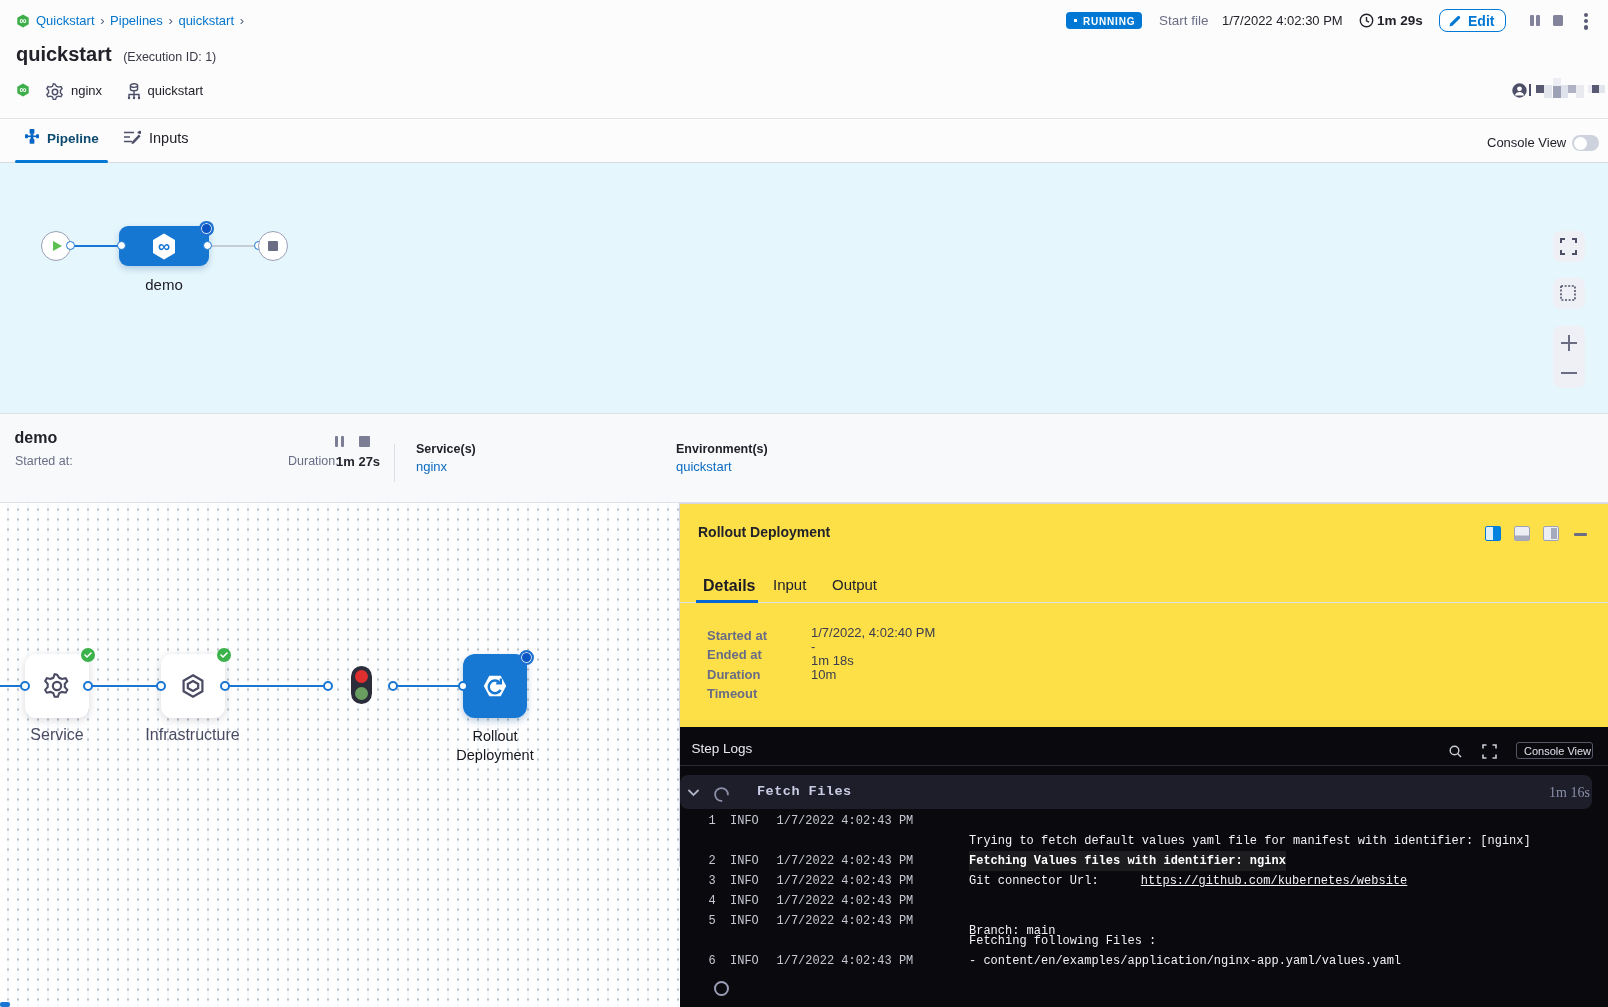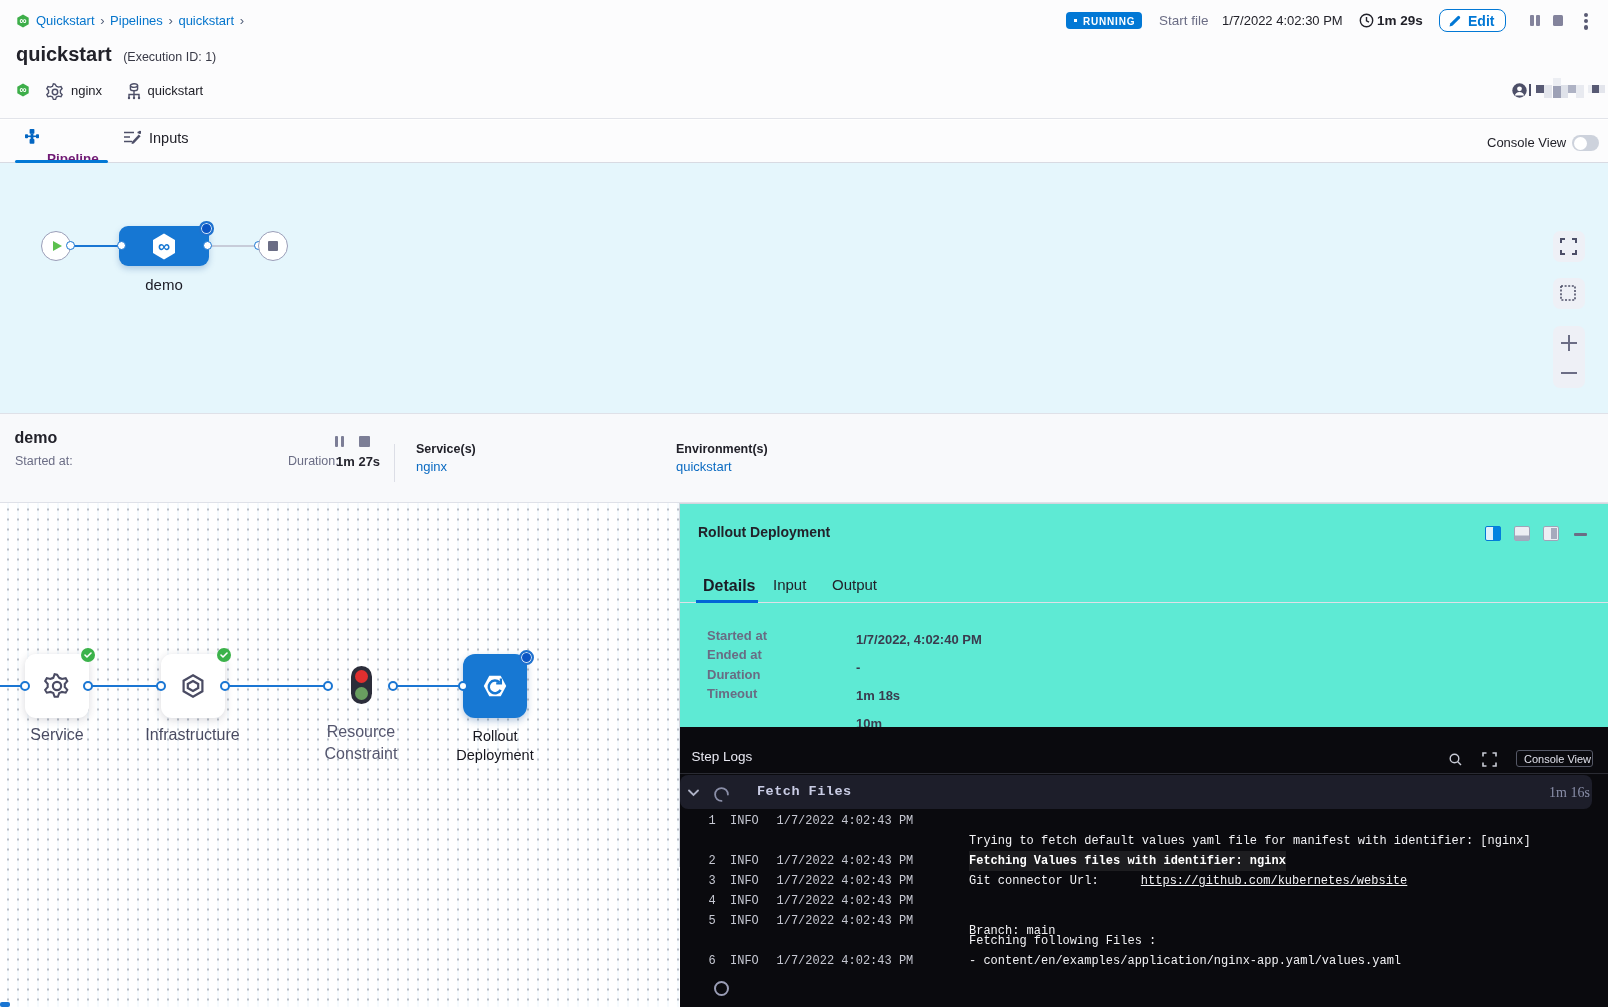--- a/index.html
+++ b/index.html
@@ -99,21 +99,21 @@
 
 <div class="abs" style="left:0;top:120px;width:1608px;height:43px;background:#fcfcfd;border-bottom:1px solid #d8dae2;">
   <svg class="abs" style="left:25px;top:9px;" width="14" height="15" viewBox="0 0 14 15" fill="#0366c2">
       <rect x="4.6" y="0" width="4.8" height="4.8" rx="0.8"></rect>
       <rect x="5.6" y="4.5" width="2.8" height="6"></rect>
       <rect x="4.6" y="10" width="4.8" height="4.8" rx="0.8"></rect>
       <rect x="0" y="5.3" width="3" height="4" rx="0.8"></rect>
       <rect x="11" y="5.3" width="3" height="4" rx="0.8"></rect>
       <rect x="2" y="6.5" width="10" height="1.6"></rect>
     </svg>
-  <span class="abs" style="left:47px;top:10.5px;font-size:13.5px;font-weight:bold;color:#701a75;margin-top:20px;">Pipeline</span>
+  <span class="abs" style="left:47px;top:10.5px;font-size:13.5px;font-weight:bold;color:#0c4a6e;">Pipeline</span>
   <span class="abs" style="left:15px;top:40px;width:93px;height:3px;background:#0278d5;border-radius:2px;"></span>
   <svg class="abs" style="left:124px;top:10px;" width="17" height="14" viewBox="0 0 17 14" fill="none" stroke="#4d4f68" stroke-width="1.5">
       <path d="M0 2.5 h10 M13.5 2.5 h3.5 M0 7 h6 M0 11.5 h8"></path>
       <path d="M8 11.8 L14.8 4.6 L16.6 6.3 L9.8 13.5 L7.6 14 Z" fill="#4d4f68" stroke="none"></path>
       <circle cx="15.8" cy="2.3" r="1.6" fill="#4d4f68" stroke="none"></circle>
     </svg>
   <span class="abs" style="left:149px;top:10px;font-size:14.5px;color:#22222a;">Inputs</span>
   <span class="abs" style="left:1487px;top:14.5px;font-size:13px;color:#22222a;">Console View</span>
   <span class="abs" style="left:1572px;top:15px;width:27px;height:16px;background:#cdd2dc;border-radius:8px;">
       <span class="abs" style="left:1.5px;top:1.5px;width:13px;height:13px;background:#fff;border-radius:50%;"></span>
@@ -230,38 +230,37 @@
     <svg class="abs" style="left:3px;top:4px;" width="8" height="6" viewBox="0 0 8 6" fill="none" stroke="#fff" stroke-width="1.6" stroke-linecap="round" stroke-linejoin="round">
         <path d="M1 3 L3 5 L7 1"></path>
       </svg>
   </div>
   <div class="abs" style="left:115.5px;top:223px;width:154px;text-align:center;font-size:16px;line-height:18px;color:#494b62;">Infrastructure</div>
 
   <div class="abs" style="left:350.5px;top:162.5px;width:21px;height:38px;background:#2b2d3a;border-radius:10.5px;">
     <span class="abs" style="left:4px;top:4.5px;width:13px;height:13px;border-radius:50%;background:#e02f2f;"></span>
     <span class="abs" style="left:4px;top:21.5px;width:13px;height:13px;border-radius:50%;background:#699e60;"></span>
   </div>
-  <div class="abs" style="left:284px;top:218px;width:154px;text-align:center;font-size:16px;color:#54566e;line-height:22px;">Resource<br>Constraint</div>
 
   <div class="abs" style="left:463px;top:150.5px;width:64px;height:64px;background:#1778d3;border-radius:12px;box-shadow:0 3px 7px rgba(20,80,150,0.3);">
     <svg class="abs" style="left:20px;top:21px;" width="24" height="22" viewBox="0 0 24 22">
         <path d="M6.3 0.8 L17.7 0.8 L23.2 11 L17.7 21.2 L6.3 21.2 L0.8 11 Z" fill="#fff"></path>
         <g fill="none" stroke="#1778d3" stroke-width="2.5">
           <path d="M17.6 14.8 a6.3 6.3 0 1 1 -1.2-7.5"></path>
           <path d="M17.9 3.6 L17.9 8.3 L13.2 8.3" stroke-width="2.3"></path>
         </g>
       </svg>
   </div>
   <div class="abs" style="left:518.5px;top:146.5px;width:15.5px;height:15.5px;border-radius:50%;background:#0b55c4;border:2.5px solid #1f72cf;box-shadow:inset 0 0 0 1px #cfe4f7;"></div>
   <div class="abs" style="left:418px;top:223.5px;width:154px;text-align:center;font-size:14.5px;color:#16161e;line-height:19px;">Rollout<br>Deployment</div>
 
   <span class="abs" style="left:0;top:499px;width:10px;height:5px;background:#1a76d3;border-radius:2px;"></span>
 </div>
 
-<div class="abs" style="left:679px;top:503px;width:929px;height:364px;background:#5eead4;border-left:1px solid #d3d6de;border-top:1px solid #d3d6de;">
+<div class="abs" style="left:679px;top:503px;width:929px;height:364px;background:#fde047;border-left:1px solid #d3d6de;border-top:1px solid #d3d6de;">
   <div class="abs" style="left:18px;top:20px;font-size:14px;font-weight:bold;color:#22222a;">Rollout Deployment</div>
 
   <svg class="abs" style="left:805px;top:22px;" width="16" height="15" viewBox="0 0 16 15">
       <rect x="0.5" y="0.5" width="15" height="14" rx="1.5" fill="#dff0fb" stroke="#0278d5"></rect>
       <rect x="8" y="0.5" width="7.5" height="14" rx="1" fill="#0283e0"></rect>
     </svg>
   <svg class="abs" style="left:834px;top:22px;" width="16" height="15" viewBox="0 0 16 15">
       <rect x="0.5" y="0.5" width="15" height="14" rx="1.5" fill="#eceef4" stroke="#9fa3b8"></rect>
       <rect x="1" y="9.5" width="14" height="5" fill="#a6aabd"></rect>
     </svg>
@@ -271,25 +270,25 @@
     </svg>
   <span class="abs" style="left:894px;top:29px;width:13px;height:2.5px;background:#6b6d85;border-radius:1px;"></span>
 
   <div class="abs" style="left:23px;top:72.5px;font-size:16px;font-weight:bold;color:#1b1b25;">Details</div>
   <div class="abs" style="left:93px;top:71.5px;font-size:15px;color:#22222a;">Input</div>
   <div class="abs" style="left:152px;top:71.5px;font-size:15px;color:#22222a;">Output</div>
   <span class="abs" style="left:0;top:98px;width:929px;height:1px;background:#dfe0e8;"></span>
   <span class="abs" style="left:16px;top:96px;width:62px;height:3px;background:#0366d6;"></span>
 
   <div class="abs" style="left:27px;top:121.5px;font-size:13px;font-weight:bold;color:#696c84;line-height:19.6px;">Started at<br>Ended at<br>Duration<br>Timeout</div>
-  <div class="abs" style="left:131px;top:121.5px;font-size:13px;font-weight:bold;color:#3a3b4e;line-height:28px;margin-left:45px;">1/7/2022, 4:02:40 PM<br>-<br>1m 18s<br>10m</div>
+  <div class="abs" style="left:131px;top:121.5px;font-size:13px;font-weight:normal;color:#3a3b4e;line-height:14px;">1/7/2022, 4:02:40 PM<br>-<br>1m 18s<br>10m</div>
 
   <div class="abs" style="left:0;top:223px;width:929px;height:281px;background:#0a0a0e;font-family:'Liberation Mono',monospace;">
 
-    <div class="abs" style="left:0;top:16px;width:929px;height:31px;border-bottom:1px solid #2a2b33;">
+    <div class="abs" style="left:0;top:8px;width:929px;height:31px;border-bottom:1px solid #2a2b33;">
       <span class="abs" style="left:11.5px;top:6px;font-size:13.5px;color:#e9e9f2;font-family:'Liberation Sans',sans-serif;">Step Logs</span>
       <svg class="abs" style="left:769px;top:10px;" width="13" height="13" viewBox="0 0 13 13" fill="none" stroke="#c9ccd6" stroke-width="1.4">
           <circle cx="5.5" cy="5.5" r="4.3"></circle>
           <path d="M8.8 8.8 L12 12"></path>
         </svg>
       <svg class="abs" style="left:802px;top:9px;" width="15" height="15" viewBox="0 0 15 15" fill="none" stroke="#c9ccd6" stroke-width="1.6">
           <path d="M1 4.5 V1 H4.5 M10.5 1 H14 V4.5 M14 10.5 V14 H10.5 M4.5 14 H1 V10.5"></path>
         </svg>
       <span class="abs" style="left:836px;top:7px;width:77px;height:17px;border:1px solid #555866;border-radius:3px;">
           <span class="abs" style="left:7px;top:2px;font-size:11px;color:#dfe0ea;font-family:'Liberation Sans',sans-serif;">Console View</span>

